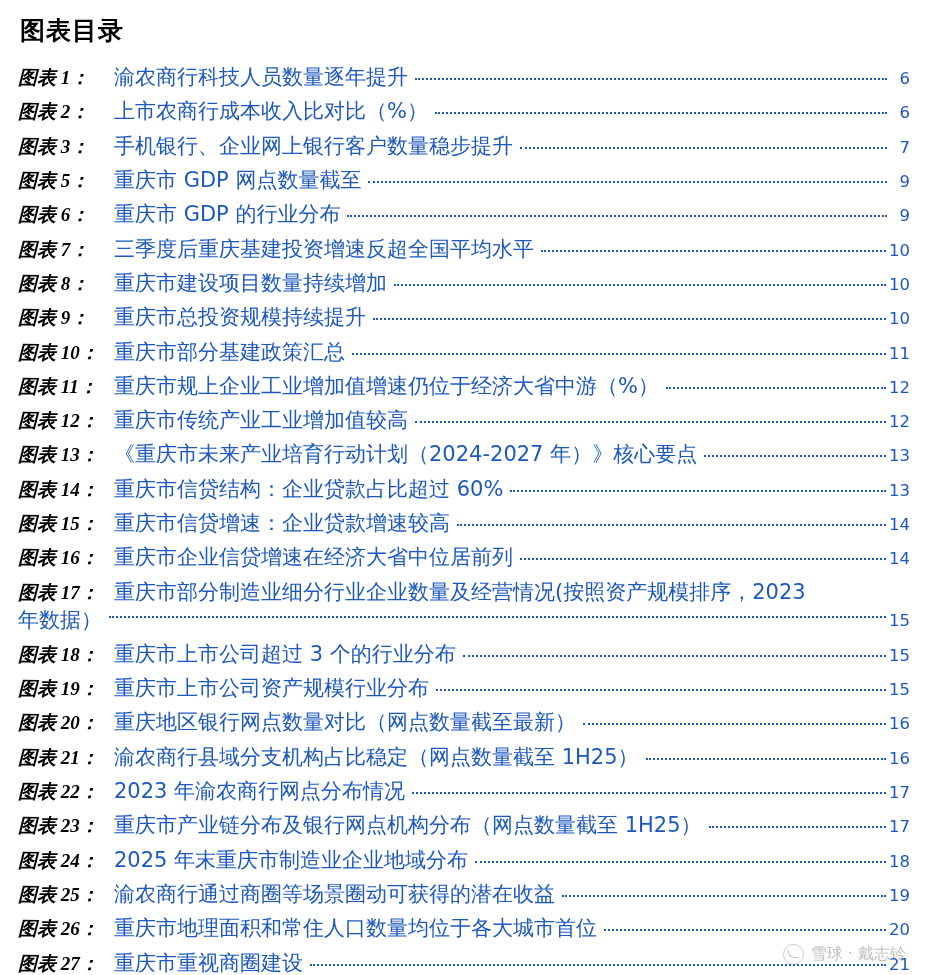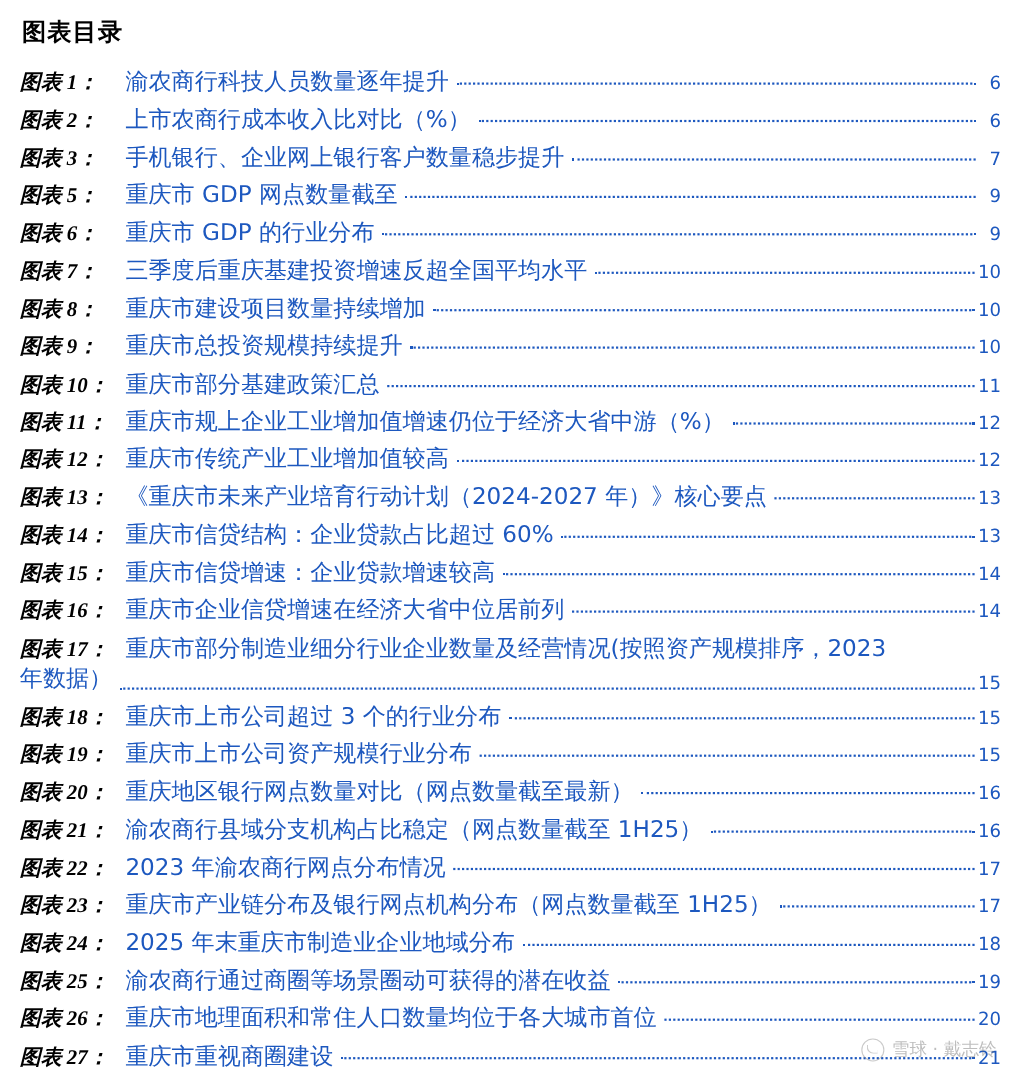--- a/index.html
+++ b/index.html
@@ -17,21 +17,21 @@
   }
   .page {
     padding: 10px 26px 0 18px;
     box-sizing: border-box;
     position: relative;
     height: 100%;
   }
   .doc-title {
     font-family: "DejaVu Sans", "Liberation Sans", sans-serif;
     font-weight: bold;
-    font-size: 22px;
+    font-size: 25px;
     letter-spacing: 1px;
     color: #000;
     margin: 4px 0 14px 2px;
   }
   .toc {
     display: block;
   }
   .toc-entry {
     display: flex;
     align-items: baseline;
@@ -78,21 +78,21 @@
   .toc-entry.wrap {
     display: block;
     white-space: normal;
   }
   .toc-entry.wrap .rowtop {
     display: flex;
     align-items: baseline;
   }
   .toc-entry.wrap .rowbot {
     display: flex;
-    align-items: flex-end;
+    align-items: center;
   }
   .toc-entry.wrap .label {
     white-space: normal;
   }
   .watermark {
     position: absolute;
     right: 30px;
     bottom: 10px;
     display: flex;
     align-items: center;

